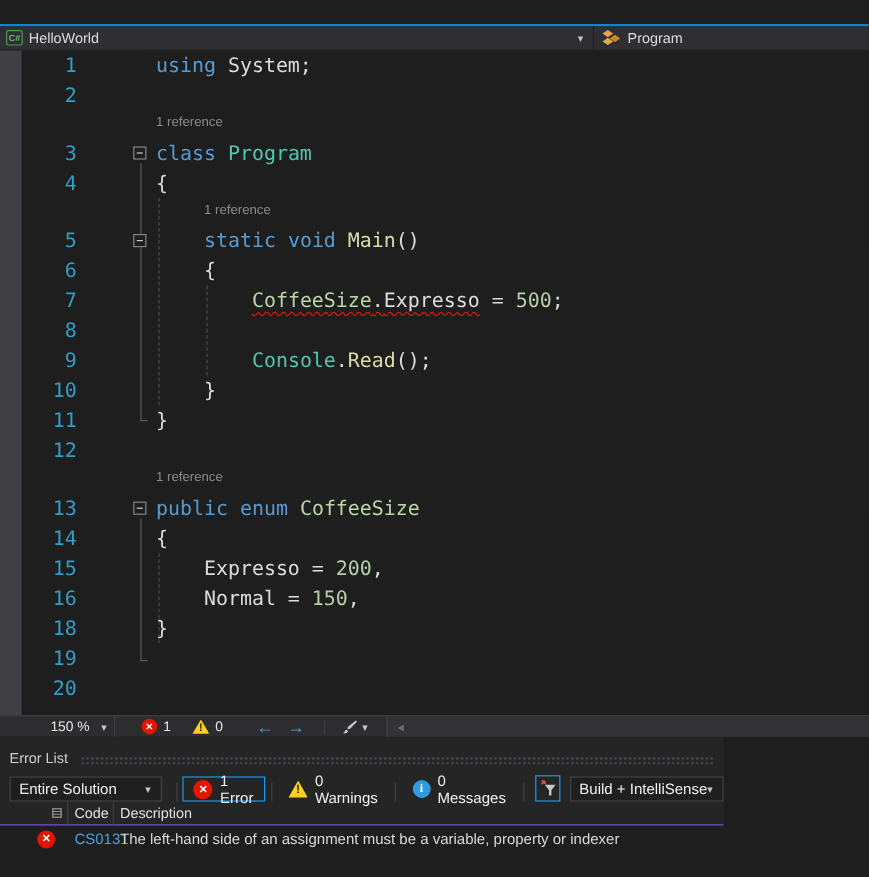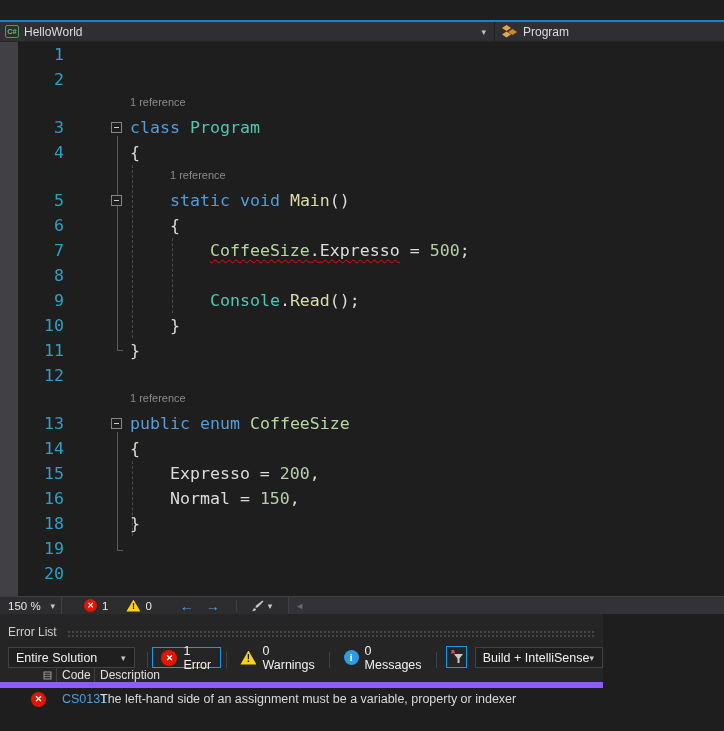--- a/index.html
+++ b/index.html
@@ -52,21 +52,21 @@
   .lensrow { height:23px; font-size:11px; line-height:21px; color:#8A8A8A; }
   .tk-kw{color:#569CD6} .tk-pl{color:#DCDCDC} .tk-ty{color:#4EC9B0}
   .tk-en{color:#B8D7A3} .tk-me{color:#DCDCAA} .tk-nu{color:#B5CEA8}
   .squiggle {
     text-decoration-line:underline; text-decoration-style:wavy;
     text-decoration-color:#E51400; text-decoration-thickness:1px; text-underline-offset:3px;
   }
   
   .editor-toolbar {
     position:absolute; left:0; top:596px; width:724px; height:18px; background:#2D2D30;
-    border-top:1px solid #3F3F46; display:flex; align-items:center; color:#E8E8E8; font-size:11.5px;
+    border-top:1px solid #3F3F46; display:flex; align-items:center; color:#E8E8E8; font-size:11.5px;padding-left:34px;
   }
   .zoom-ctl { display:flex; align-items:center; width:62px; padding-left:8px; height:100%; border-right:1px solid #3F3F46; }
   .zoom-ctl .combo-caret { margin-right:6px; }
   .tb-sep { width:1px; height:12px; background:#3F3F46; margin:0 10px; }
   .err-circ {
     width:13px; height:13px; border-radius:50%; background:#E51400; color:#FFFFFF;
     display:flex; align-items:center; justify-content:center; font-size:8px; font-weight:bold; flex:none;
   }
   .warn-tri {
     width:14px; height:12px; background:#FCD116; clip-path:polygon(50% 0,100% 100%,0 100%);
@@ -97,21 +97,21 @@
   .el-btn.selected { border-color:#1C97EA; }
   .el-sep { width:1px; height:16px; background:#3F3F46; margin:0 5px; }
   .err-circ.md { width:16px; height:16px; font-size:9px; }
   .warn-tri.md { width:16px; height:14px; font-size:10px; line-height:13px; }
   .info-circ {
     width:15px; height:15px; border-radius:50%; background:#2E9BE2; color:#FFFFFF;
     display:flex; align-items:center; justify-content:center; font-size:10px; font-weight:bold;
     font-family:"Liberation Serif", serif; flex:none;
   }
   .filter-btn { width:24px; height:22px; border:1px solid #1C97EA; display:flex; align-items:center; justify-content:center; margin-left:5px; }
-  .el-header { height:20px; display:flex; align-items:center; background:#252526; border-bottom:6px solid #8b5cf6; color:#E0E0E0; font-size:12px; }
+  .el-header { height:20px; display:flex; align-items:center; background:#252526; border-bottom:1px solid #8b5cf6; color:#E0E0E0; font-size:12px; }
   .el-body { height:43px; background:#1E1E1E; }
   .hcol { height:100%; display:flex; align-items:center; border-right:1px solid #3F3F46; }
   .hcol.c0 { width:20px; border-right:none; }
   .hcol.c1 { width:37px; justify-content:flex-end; padding-right:4px; }
   .hcol.c2 { width:38px; padding-left:5px; }
   .hcol.c3 { flex:1; padding-left:5px; border-right:none; }
   .el-row { height:22px; display:flex; align-items:center; background:#1E1E1E; font-size:12.5px; }
   .rcol.c0 { width:20px; }
   .rcol.c1 { width:37px; display:flex; justify-content:center; }
   .rcol.c2 { width:38px; padding-left:5px; color:#4BA0E0; }
@@ -161,20 +161,21 @@
   <div class="ed-overlay outline-line" style="top:390px;height:119px;"></div>
   <div class="ed-overlay outline-tick" style="top:508px;"></div>
 
   <div class="ed-overlay indent-guide" style="left:132px;top:123px;height:173px;"></div>
   <div class="ed-overlay indent-guide" style="left:172px;top:196px;height:75px;"></div>
   <div class="ed-overlay indent-guide" style="left:132px;top:419px;height:75px;"></div>
   <div id="ed-rows">
       <div class="crow">
         <span class="lnum">1</span>
         <span class="foldcol"></span>
+        <pre class="codepre"><span class="tk-kw">using</span><span class="tk-pl"> System;</span></pre>
       </div>
       <div class="crow">
         <span class="lnum">2</span>
         <span class="foldcol"></span>
         <pre class="codepre"></pre>
       </div>
       <div class="lensrow" style="padding-left: 130px;">1 reference</div>
       <div class="crow">
         <span class="lnum">3</span>
         <span class="foldcol">

